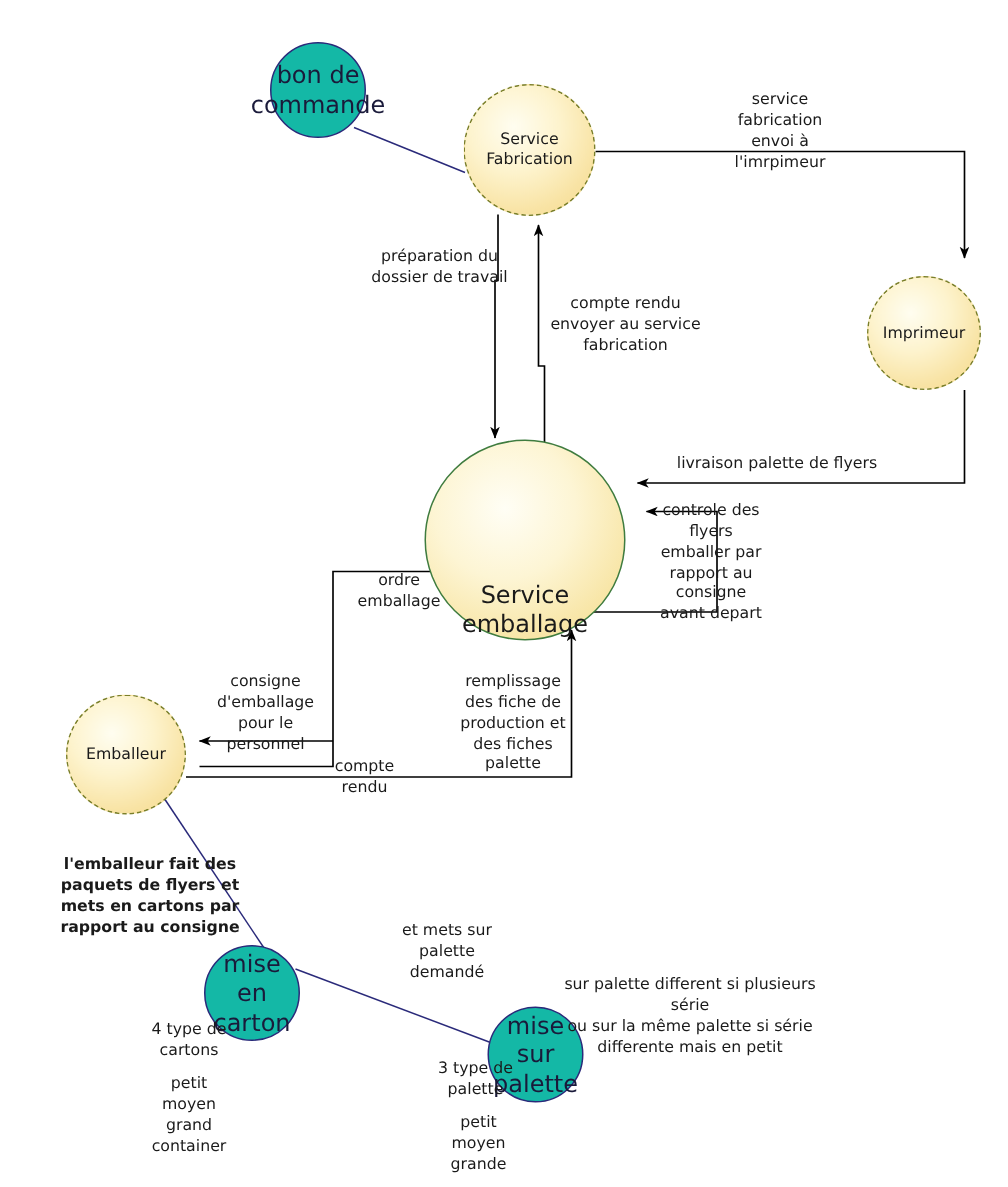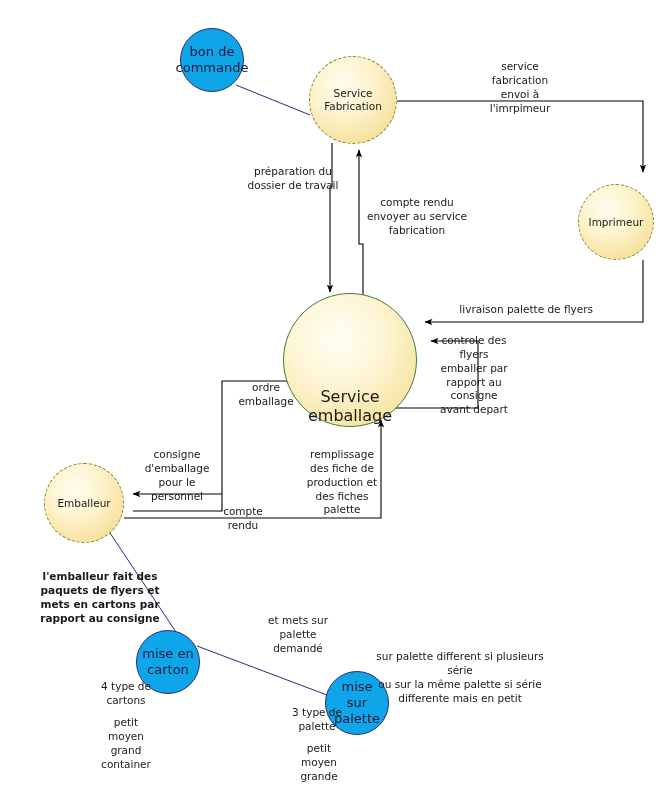--- a/index.html
+++ b/index.html
@@ -39,37 +39,37 @@
     font-size: 10.5px;
   }
   .node-process {
     border: 1px solid #3f7c3f;
     background: radial-gradient(circle at 40% 34%, #fffef5 0%, #fdf5d4 40%, #f8e6a8 74%, #f4dc90 100%);
     font-size: 16px;
     align-items: flex-end;
   }
   .node-sub {
     border: 1px solid #2a2a7a;
-    background: #0ea5e9;
-    font-size: 13px;
+    background: #14b8a6;
+    font-size: 16px;
     color: #1a1a3a;
   }
   .node-label {
     padding: 0 4px;
     white-space: pre-line;
   }
   .lbl {
     position: absolute;
     font-size: 10.5px;
     color: #1a1a1a;
     line-height: 1.32;
     white-space: pre-line;
     text-align: center;
   }
-  .lbl-left { text-align: right; }
+  .lbl-left { text-align: center; }
 </style>
 </head>
 <body>
 
 <div id="canvas">
 
   <svg id="edges" viewBox="0 0 672 791" xmlns="http://www.w3.org/2000/svg">
     <defs>
       <marker id="arrow-black" markerWidth="9" markerHeight="9" refX="7.5" refY="3.2" orient="auto" markerUnits="userSpaceOnUse">
         <path d="M0,0 L8,3.2 L0,6.4 L2.1,3.2 z" fill="#000000"></path>

